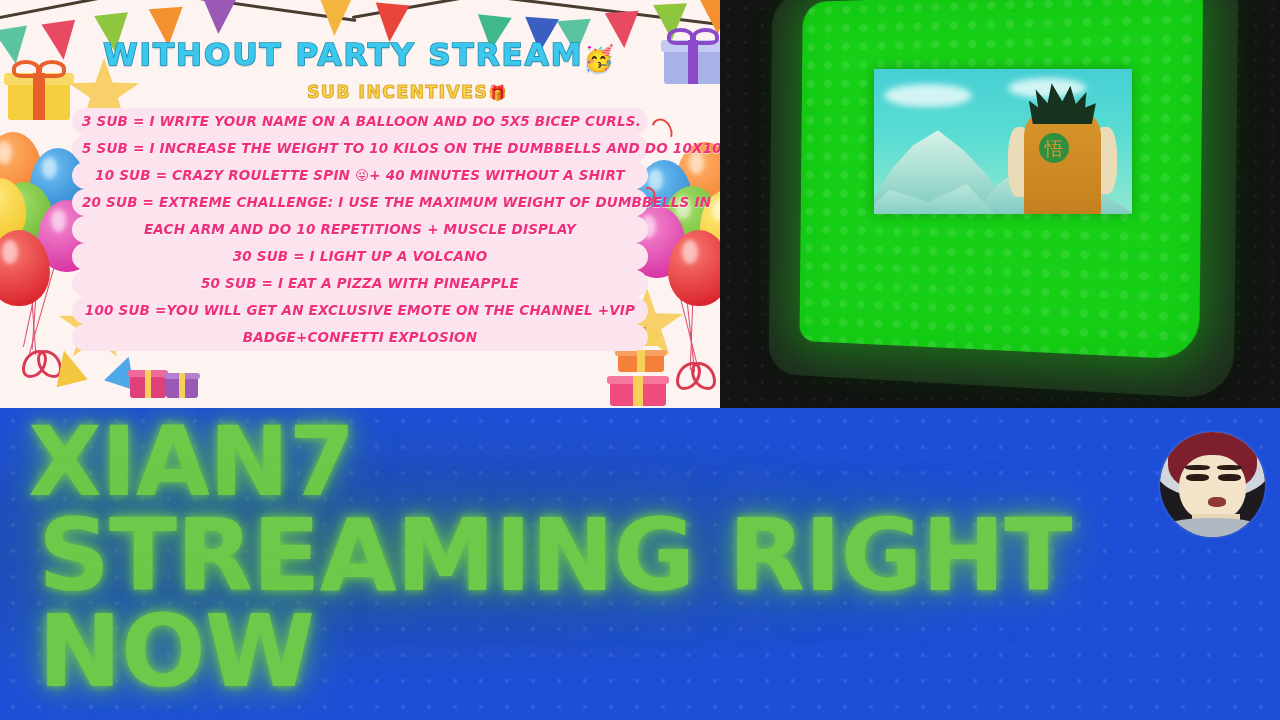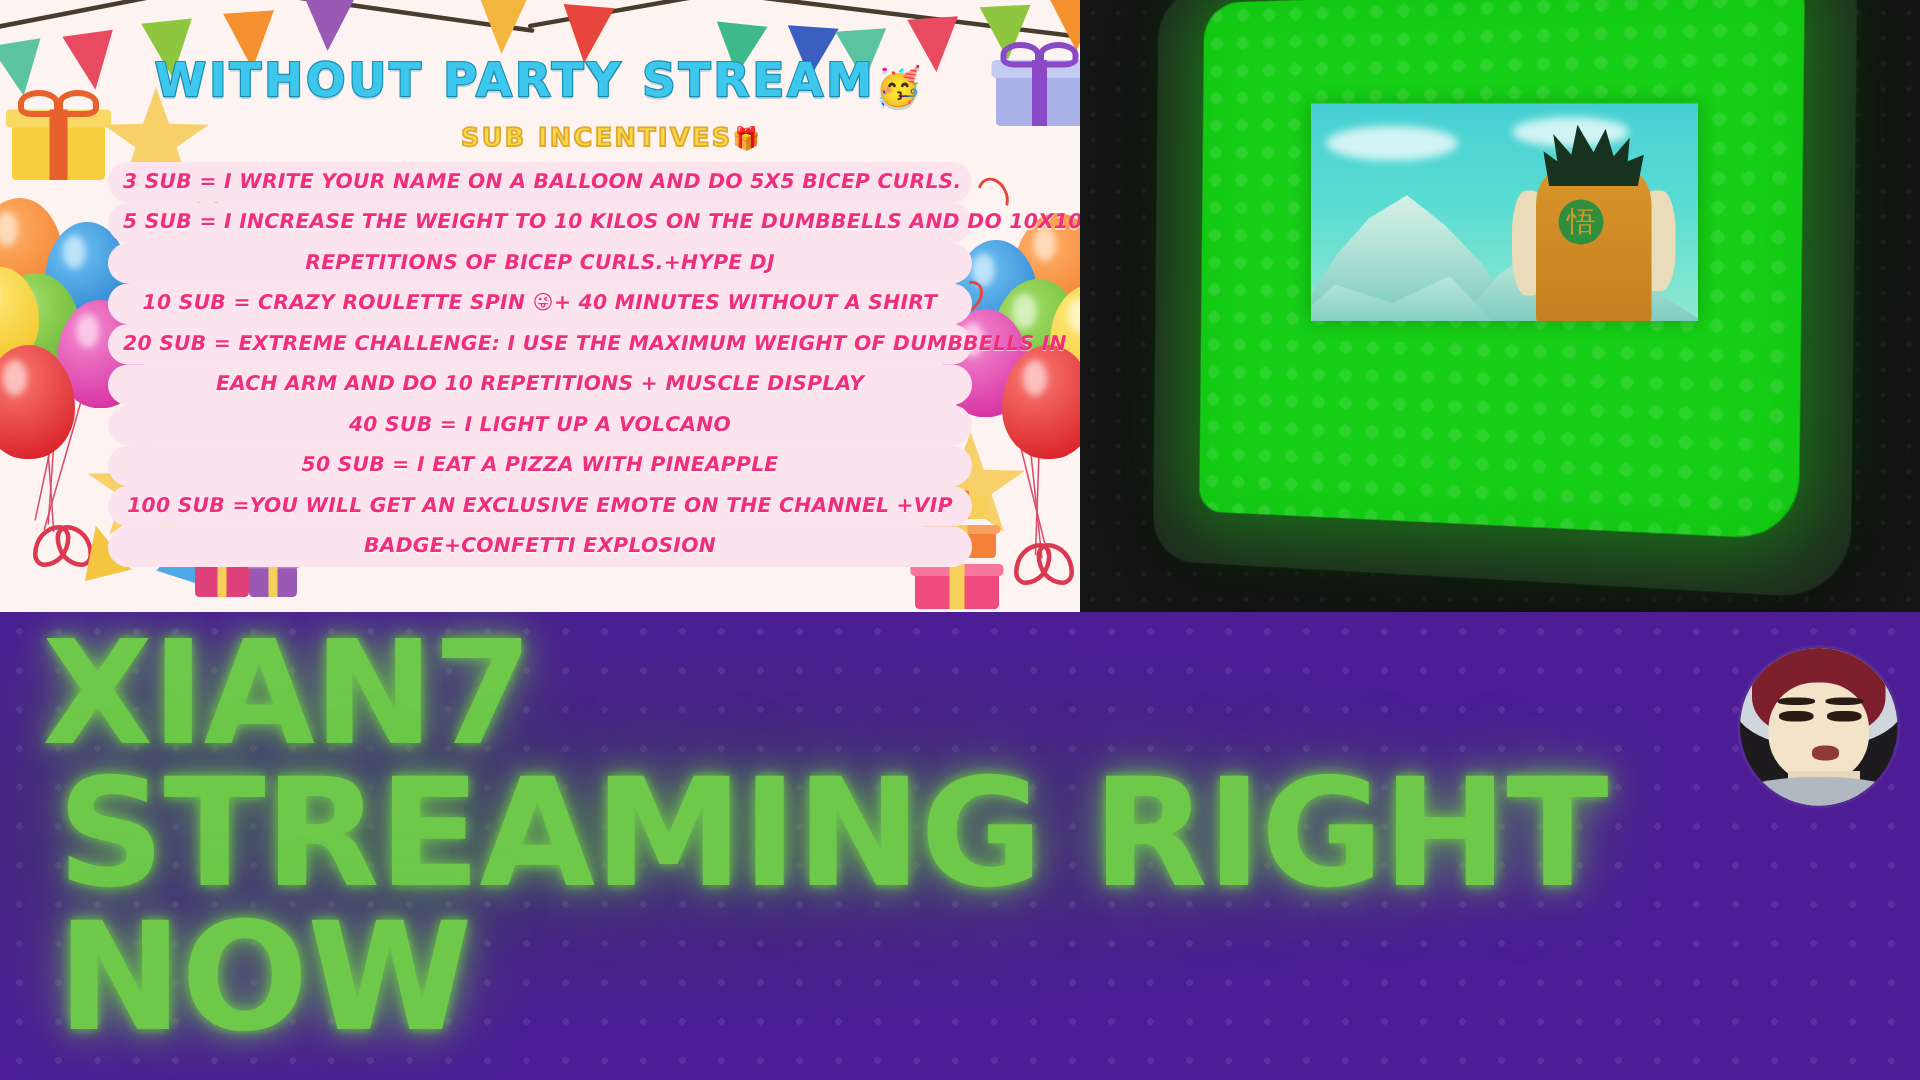--- a/index.html
+++ b/index.html
@@ -149,21 +149,21 @@
     background:#17321f;
     clip-path:polygon(6% 100%,0% 46%,14% 62%,10% 20%,28% 52%,34% 6%,50% 48%,62% 12%,70% 54%,86% 26%,84% 62%,100% 52%,94% 100%);
   }
   .goku-arm {
     position:absolute; background:#eadcb8; border-radius:40%;
   }
 
   
   #banner {
     position:absolute; left:0; top:408px; width:1280px; height:312px;
-    background:#4c1d95; overflow:hidden;
+    background:#1d4ed8; overflow:hidden;
   }
   #banner .dots {
     position:absolute; inset:0;
     background-image:radial-gradient(rgba(255,255,255,.085) 2.1px, transparent 2.3px);
     background-size:26px 26px;
   }
   #banner .vign {
     position:absolute; inset:0;
     background:radial-gradient(ellipse at 28% 45%, rgba(40,80,40,.30) 0%, rgba(0,0,0,0) 58%);
   }
@@ -309,25 +309,24 @@
     <div id="headline">
       <span>WITHOUT PARTY STREAM</span><span class="emo">🥳</span>
     </div>
     <div id="subhead">
       <span>SUB INCENTIVES</span><span class="emo">🎁</span>
     </div>
 
     <div id="incentives">
       <div class="inc-line bubble">3 SUB = I WRITE YOUR NAME ON A BALLOON AND DO 5X5 BICEP CURLS.</div>
       <div class="inc-line bubble">5 SUB = I INCREASE THE WEIGHT TO 10 KILOS ON THE DUMBBELLS AND DO 10X10</div>
-      <div class="inc-line bubble">REPETITIONS OF BICEP CURLS.+HYPE DJ</div>
       <div class="inc-line bubble">10 SUB = CRAZY ROULETTE SPIN 😜+ 40 MINUTES WITHOUT A SHIRT</div>
       <div class="inc-line bubble">20 SUB = EXTREME CHALLENGE: I USE THE MAXIMUM WEIGHT OF DUMBBELLS IN</div>
       <div class="inc-line bubble">EACH ARM AND DO 10 REPETITIONS + MUSCLE DISPLAY</div>
-      <div class="inc-line bubble">40 SUB = I LIGHT UP A VOLCANO</div>
+      <div class="inc-line bubble">30 SUB = I LIGHT UP A VOLCANO</div>
       <div class="inc-line bubble">50 SUB = I EAT A PIZZA WITH PINEAPPLE</div>
       <div class="inc-line bubble">100 SUB =YOU WILL GET AN EXCLUSIVE EMOTE ON THE CHANNEL +VIP</div>
       <div class="inc-line bubble">BADGE+CONFETTI EXPLOSION</div>
     </div>
   </div>
 
   <div id="tvpanel">
     <div class="dotbg"></div>
 
     <div id="tvshell">

